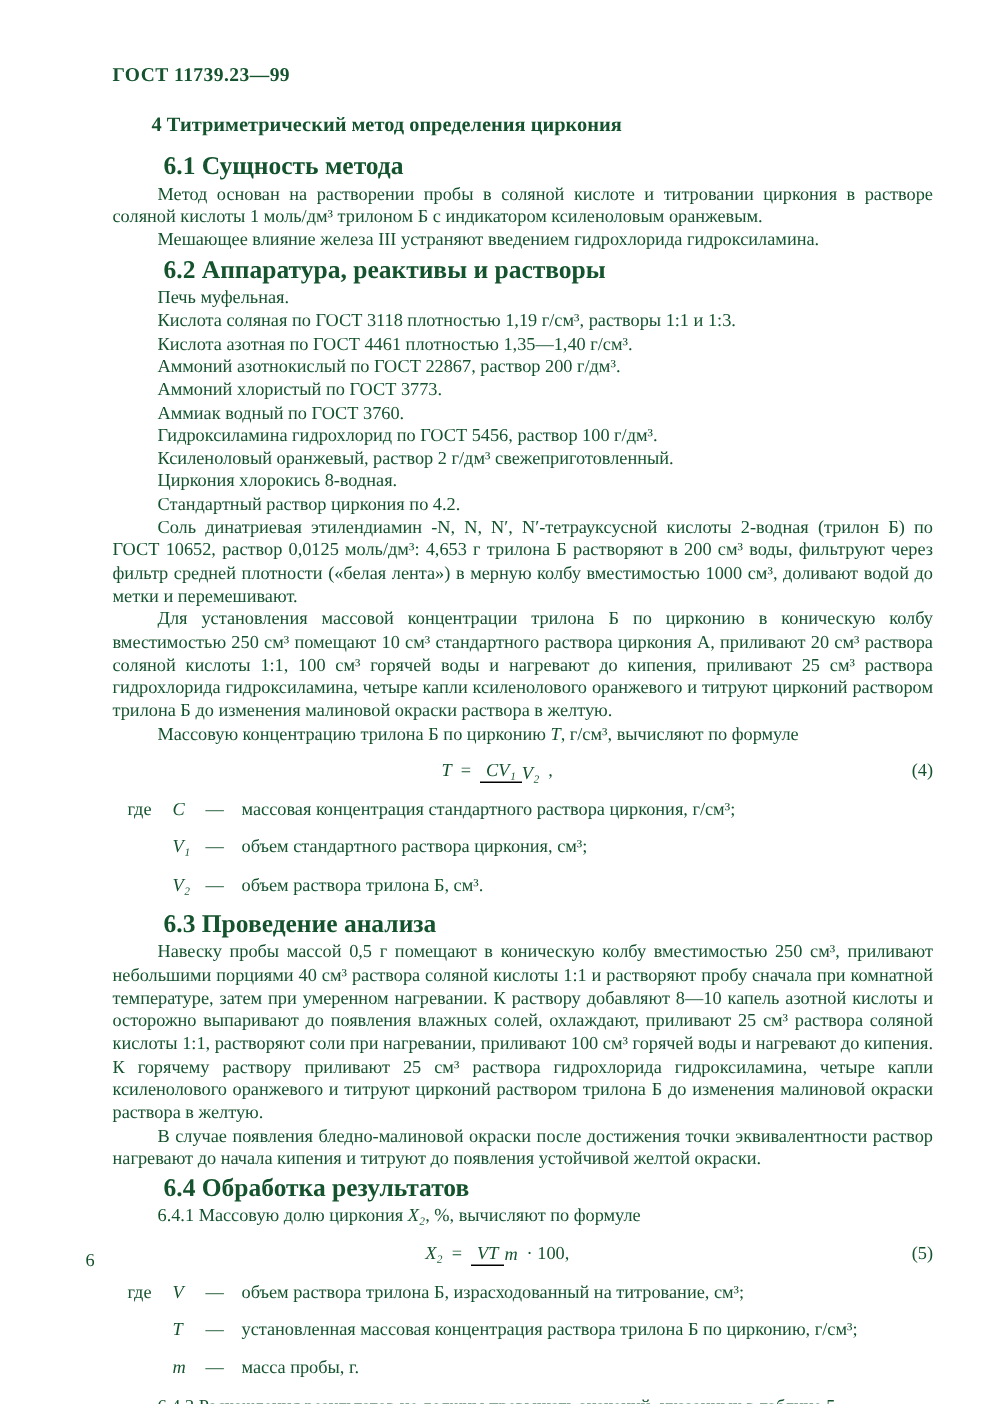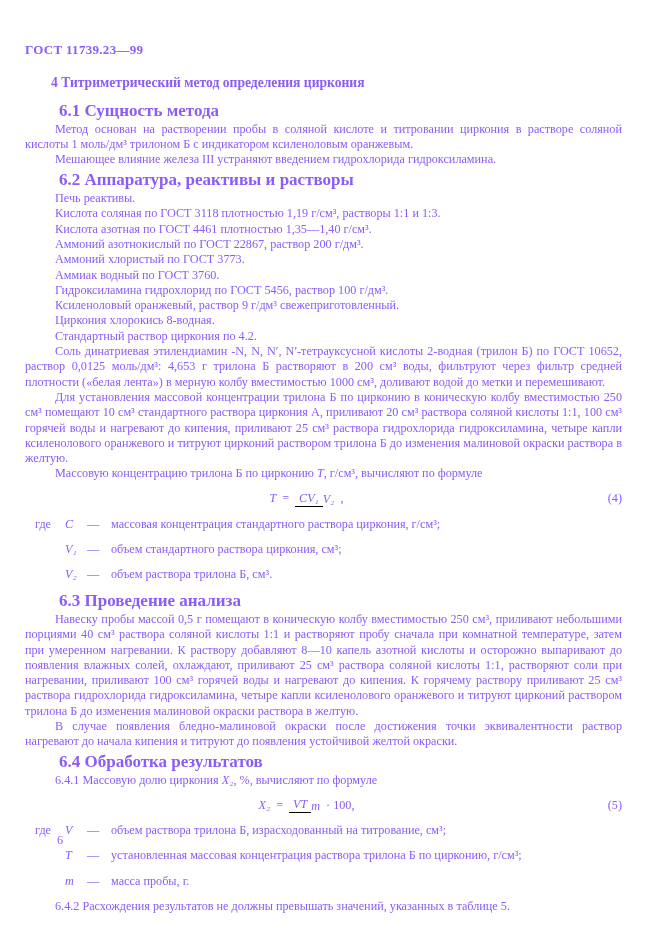--- a/index.html
+++ b/index.html
@@ -1,25 +1,25 @@
 <!DOCTYPE html>
 <html><head>
 <meta charset="utf-8">
 <style>
   html,body { margin:0; padding:0; background:#ffffff; }
   .page {
     position:relative;
     width:661px; height:936px;
     background:#ffffff;
-    color:#8b5cf6;
+    color:#14532d;
     font-family:"Liberation Serif","DejaVu Serif",serif;
     font-size:12.2px;
     line-height:15.3px;
     box-sizing:border-box;
-    padding:42px 39px 0 25px;
+    padding:42px 39px 0 75px;
     overflow:hidden;
   }
   .doc-header {
     font-weight:bold;
     font-size:13px;
     letter-spacing:0.3px;
     margin:0 0 4px 0;
   }
   .doc-title {
     font-weight:bold;
@@ -93,28 +93,28 @@
 
   <p class="doc-header">ГОСТ 11739.23—99</p>
 
   <p class="doc-title">4  Титриметрический метод определения циркония</p>
 
   <p class="subheading">6.1  Сущность метода</p>
   <p class="body-par">Метод основан на растворении пробы в соляной кислоте и титровании циркония в растворе соляной кислоты 1 моль/дм³ трилоном Б с индикатором ксиленоловым оранжевым.</p>
   <p class="body-par">Мешающее влияние железа III устраняют введением гидрохлорида гидроксиламина.</p>
 
   <p class="subheading">6.2  Аппаратура, реактивы и растворы</p>
-  <p class="body-line">Печь реактивы.</p>
+  <p class="body-line">Печь муфельная.</p>
   <p class="body-line">Кислота соляная по ГОСТ 3118 плотностью 1,19 г/см³, растворы 1:1 и 1:3.</p>
   <p class="body-line">Кислота азотная по ГОСТ 4461 плотностью 1,35—1,40 г/см³.</p>
   <p class="body-line">Аммоний азотнокислый по ГОСТ 22867, раствор 200 г/дм³.</p>
   <p class="body-line">Аммоний хлористый по ГОСТ 3773.</p>
   <p class="body-line">Аммиак водный по ГОСТ 3760.</p>
   <p class="body-line">Гидроксиламина гидрохлорид по ГОСТ 5456, раствор 100 г/дм³.</p>
-  <p class="body-line">Ксиленоловый оранжевый, раствор 9 г/дм³ свежеприготовленный.</p>
+  <p class="body-line">Ксиленоловый оранжевый, раствор 2 г/дм³ свежеприготовленный.</p>
   <p class="body-line">Циркония хлорокись 8-водная.</p>
   <p class="body-line">Стандартный раствор циркония по 4.2.</p>
   <p class="body-par">Соль динатриевая этилендиамин -N, N, N′, N′-тетрауксусной кислоты 2-водная (трилон Б) по ГОСТ 10652, раствор 0,0125 моль/дм³: 4,653 г трилона Б растворяют в 200 см³ воды, фильтруют через фильтр средней плотности («белая лента») в мерную колбу вместимостью 1000 см³, доливают водой до метки и перемешивают.</p>
   <p class="body-par">Для установления массовой концентрации трилона Б по цирконию в коническую колбу вместимостью 250 см³ помещают 10 см³ стандартного раствора циркония А, приливают 20 см³ раствора соляной кислоты 1:1, 100 см³ горячей воды и нагревают до кипения, приливают 25 см³ раствора гидрохлорида гидроксиламина, четыре капли ксиленолового оранжевого и титруют цирконий раствором трилона Б до изменения малиновой окраски раствора в желтую.</p>
   <p class="body-par"><span>Массовую концентрацию трилона Б по цирконию </span><span class="var">T</span><span>, г/см³, вычисляют по формуле</span></p>
 
   <div class="formula-row">
     <div class="formula-center">
       <span class="var">T</span>
       <span>=</span>

